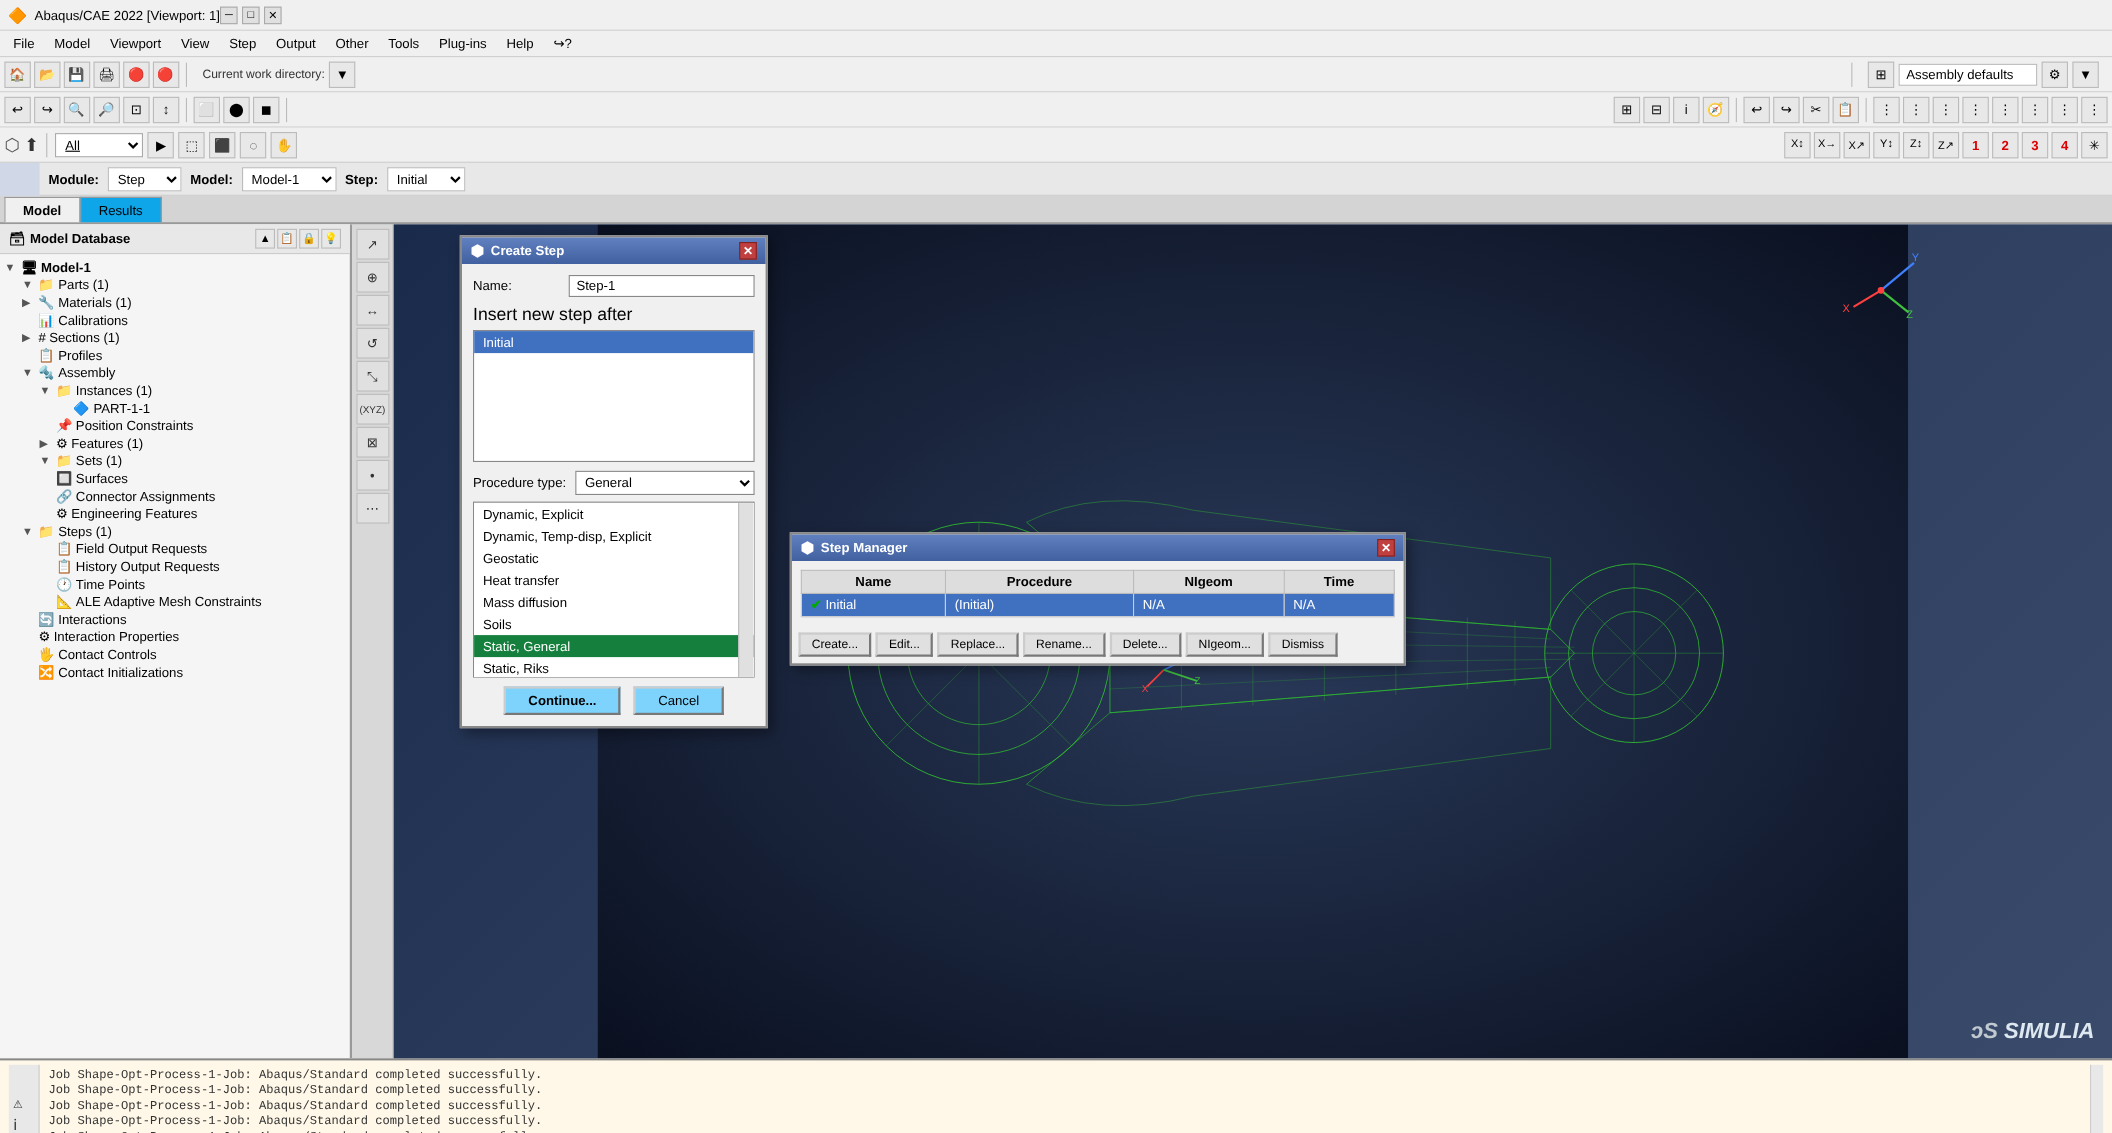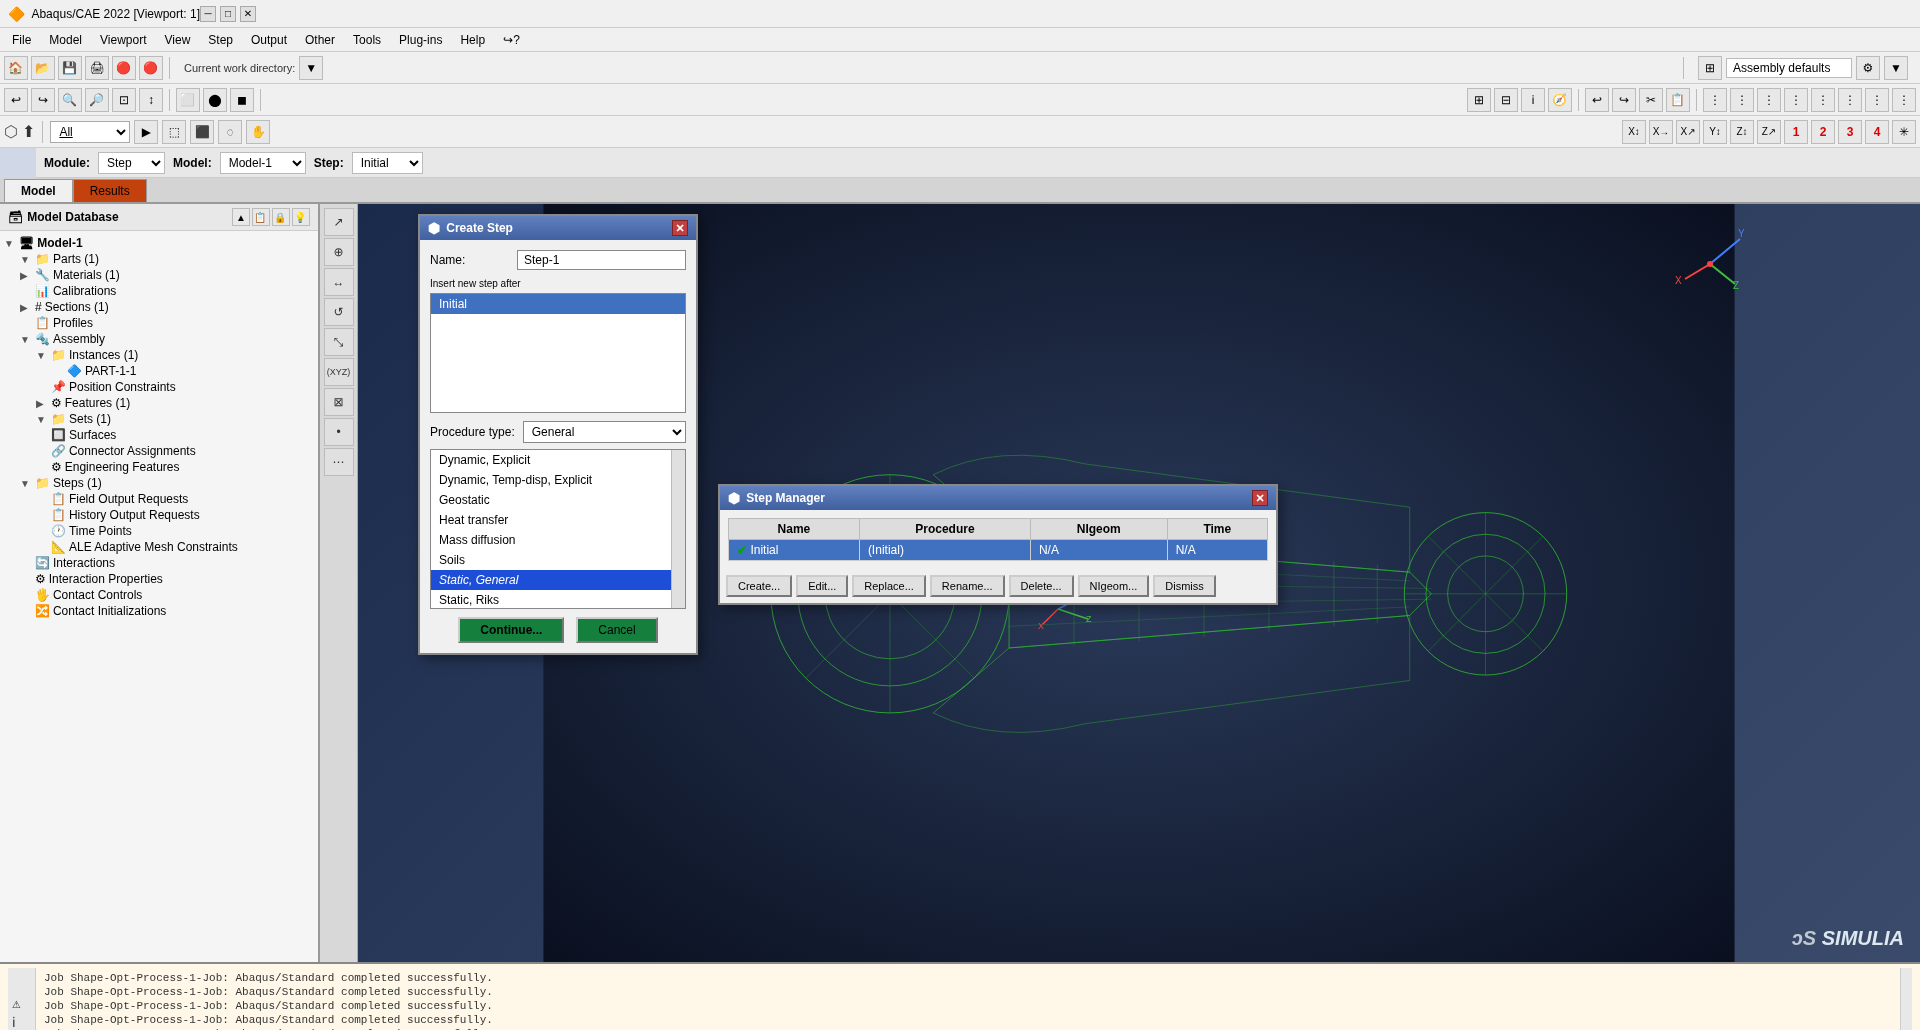--- a/index.html
+++ b/index.html
@@ -115,21 +115,21 @@
     .tab-bar {
       background: #d4d4d4;
       height: 26px;
       display: flex;
       align-items: flex-end;
       padding: 0 4px;
       border-bottom: 2px solid #999;
     }
     .tab {
       padding: 4px 16px;
-      background: #c2410c;
+      background: #0ea5e9;
       border: 1px solid #999;
       border-bottom: none;
       cursor: pointer;
       font-size: 12px;
     }
     .tab.active {
       background: #f0f0f0;
       font-weight: bold;
     }
 
@@ -273,40 +273,39 @@
       overflow-y: auto;
       margin-bottom: 8px;
       position: relative;
     }
     .proc-list-item {
       padding: 3px 8px;
       cursor: pointer;
       font-size: 12px;
     }
     .proc-list-item.selected {
-      background: #1d4ed8;
+      background: #15803d;
       color: white;
-      font-style: italic;
     }
     .proc-scrollbar {
       position: absolute;
       right: 0; top: 0; bottom: 0;
       width: 14px;
       background: #e0e0e0;
       border-left: 1px solid #bbb;
     }
     .dialog-buttons {
       display: flex;
       justify-content: center;
       gap: 12px;
       margin-top: 8px;
     }
     .dlg-btn {
       padding: 4px 20px;
-      background: #15803d;
+      background: #7dd3fc;
       border: 2px outset #ccc;
       cursor: pointer;
       font-size: 12px;
     }
     .dlg-btn.primary { font-weight: bold; }
 
     
     .step-manager {
       position: absolute;
       background: #f0f0f0;
@@ -789,21 +788,21 @@
       <div class="dialog-title">
         <span style="font-size:14px;">⬢</span>
         <span>Create Step</span>
         <div class="dialog-close">✕</div>
       </div>
       <div class="dialog-body">
         <div class="form-row">
           <span class="form-label">Name:</span>
           <input class="form-input" type="text" value="Step-1" style="flex: 1 1 0%;">
         </div>
-        <div style="font-size:10px; margin-bottom:4px;">Insert new step after</div>
+        <div style="font-size:16px; margin-bottom:4px;">Insert new step after</div>
         <div class="step-list">
           <div class="step-list-item selected">Initial</div>
         </div>
         <div class="proc-type-row">
           <span style="font-size:12px;">Procedure type:</span>
           <select class="proc-dropdown">
             <option>General</option>
           </select>
         </div>
         <div class="proc-list">

